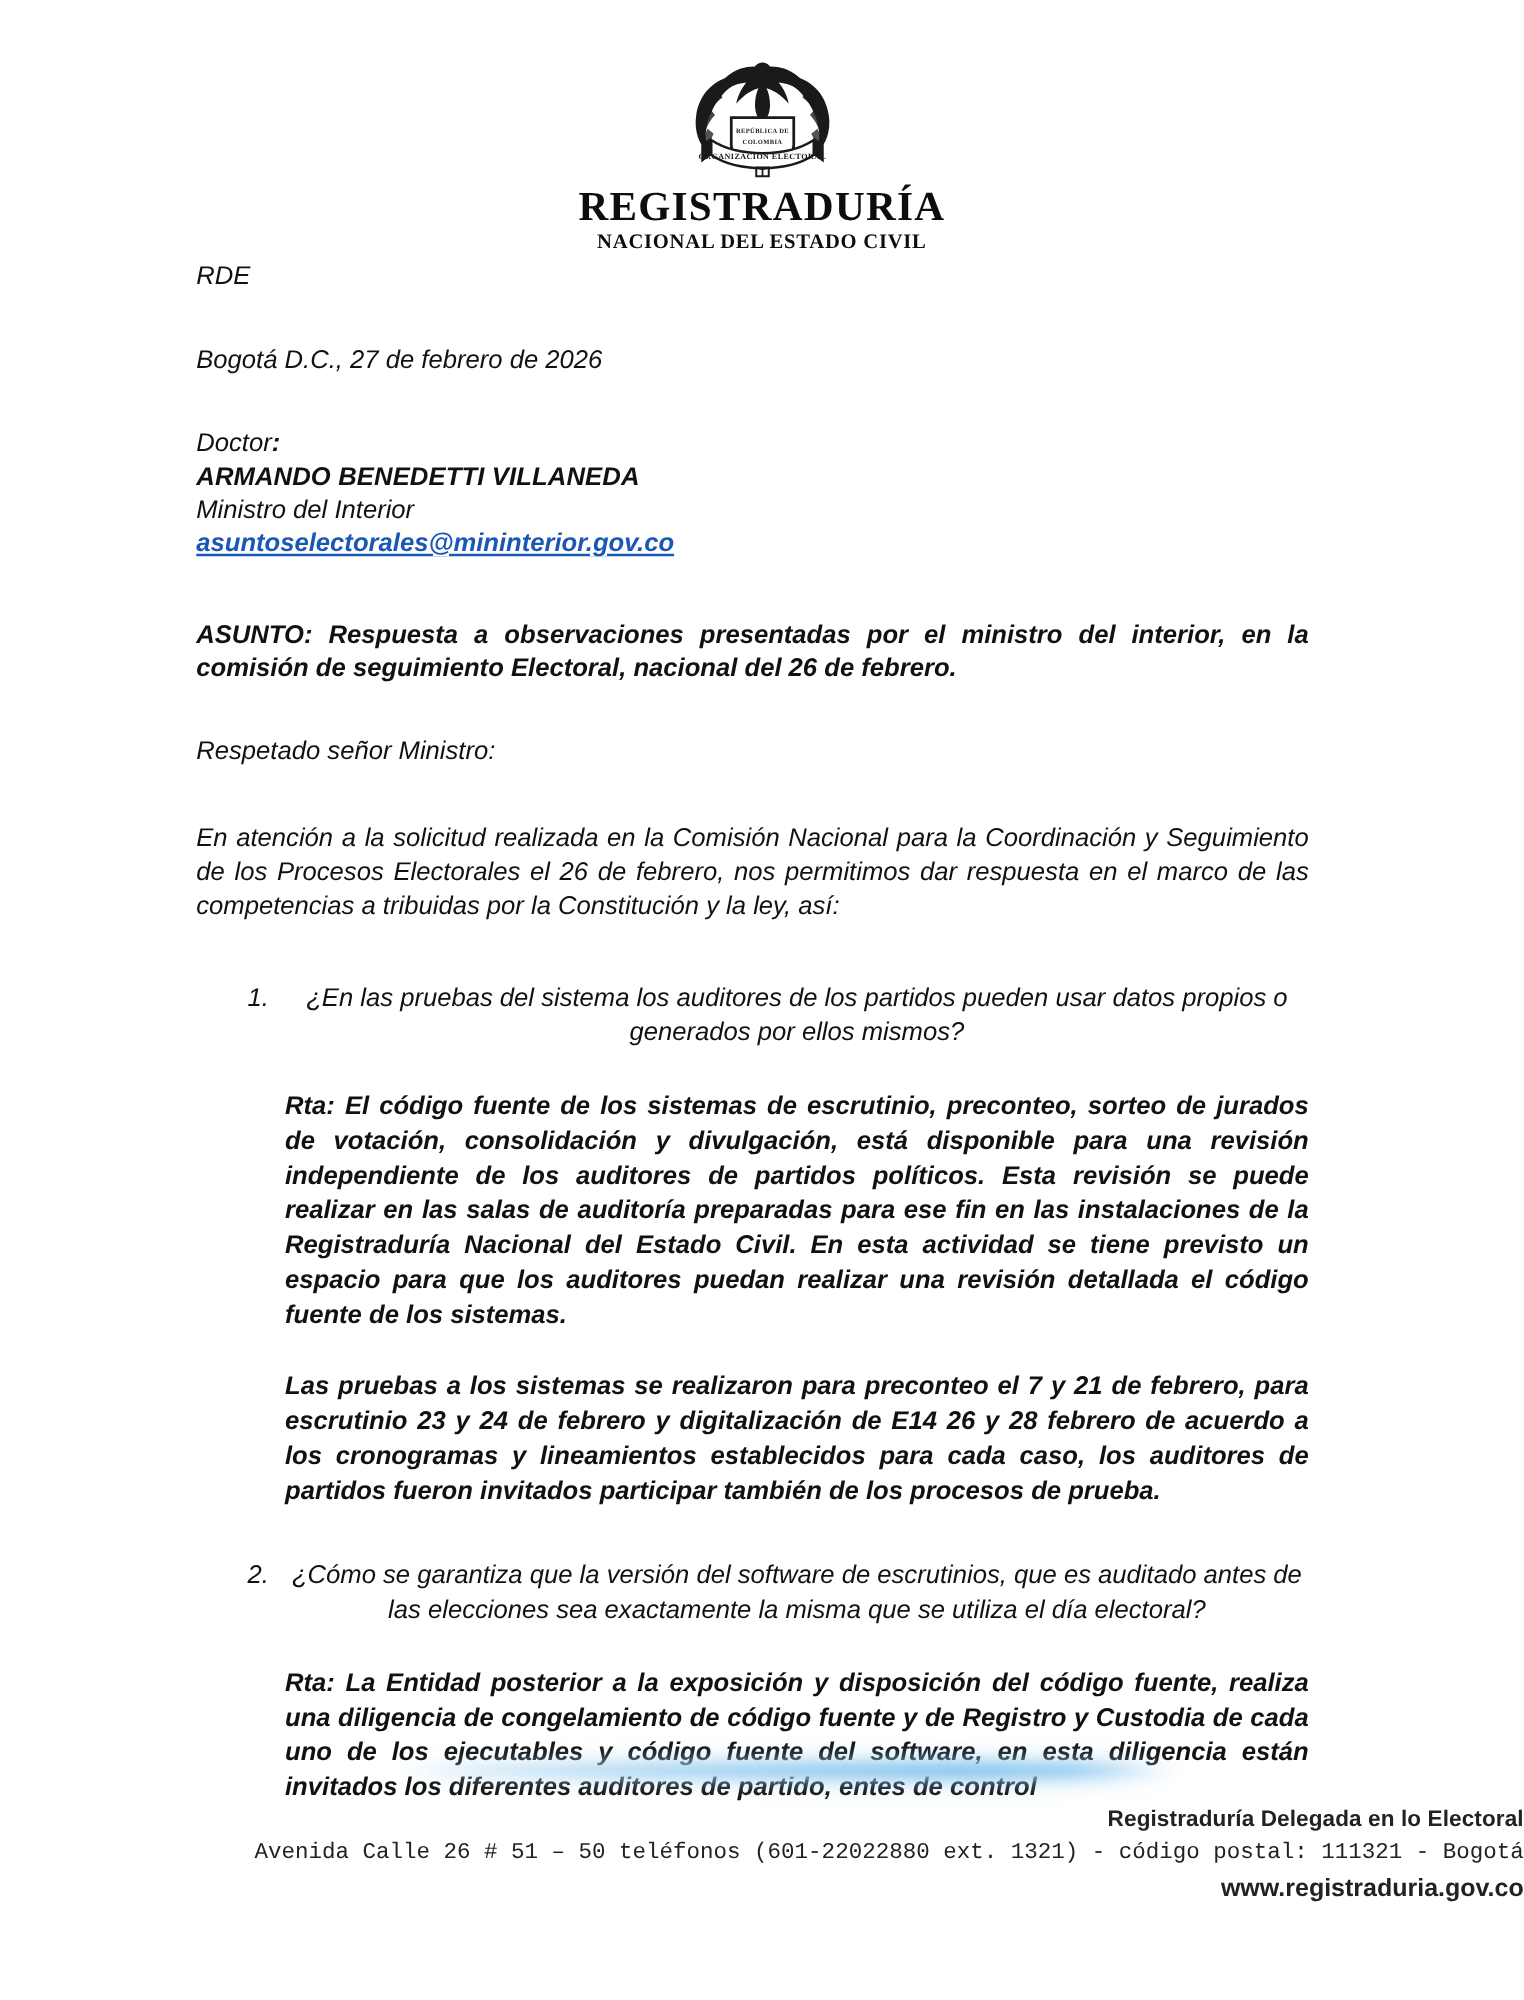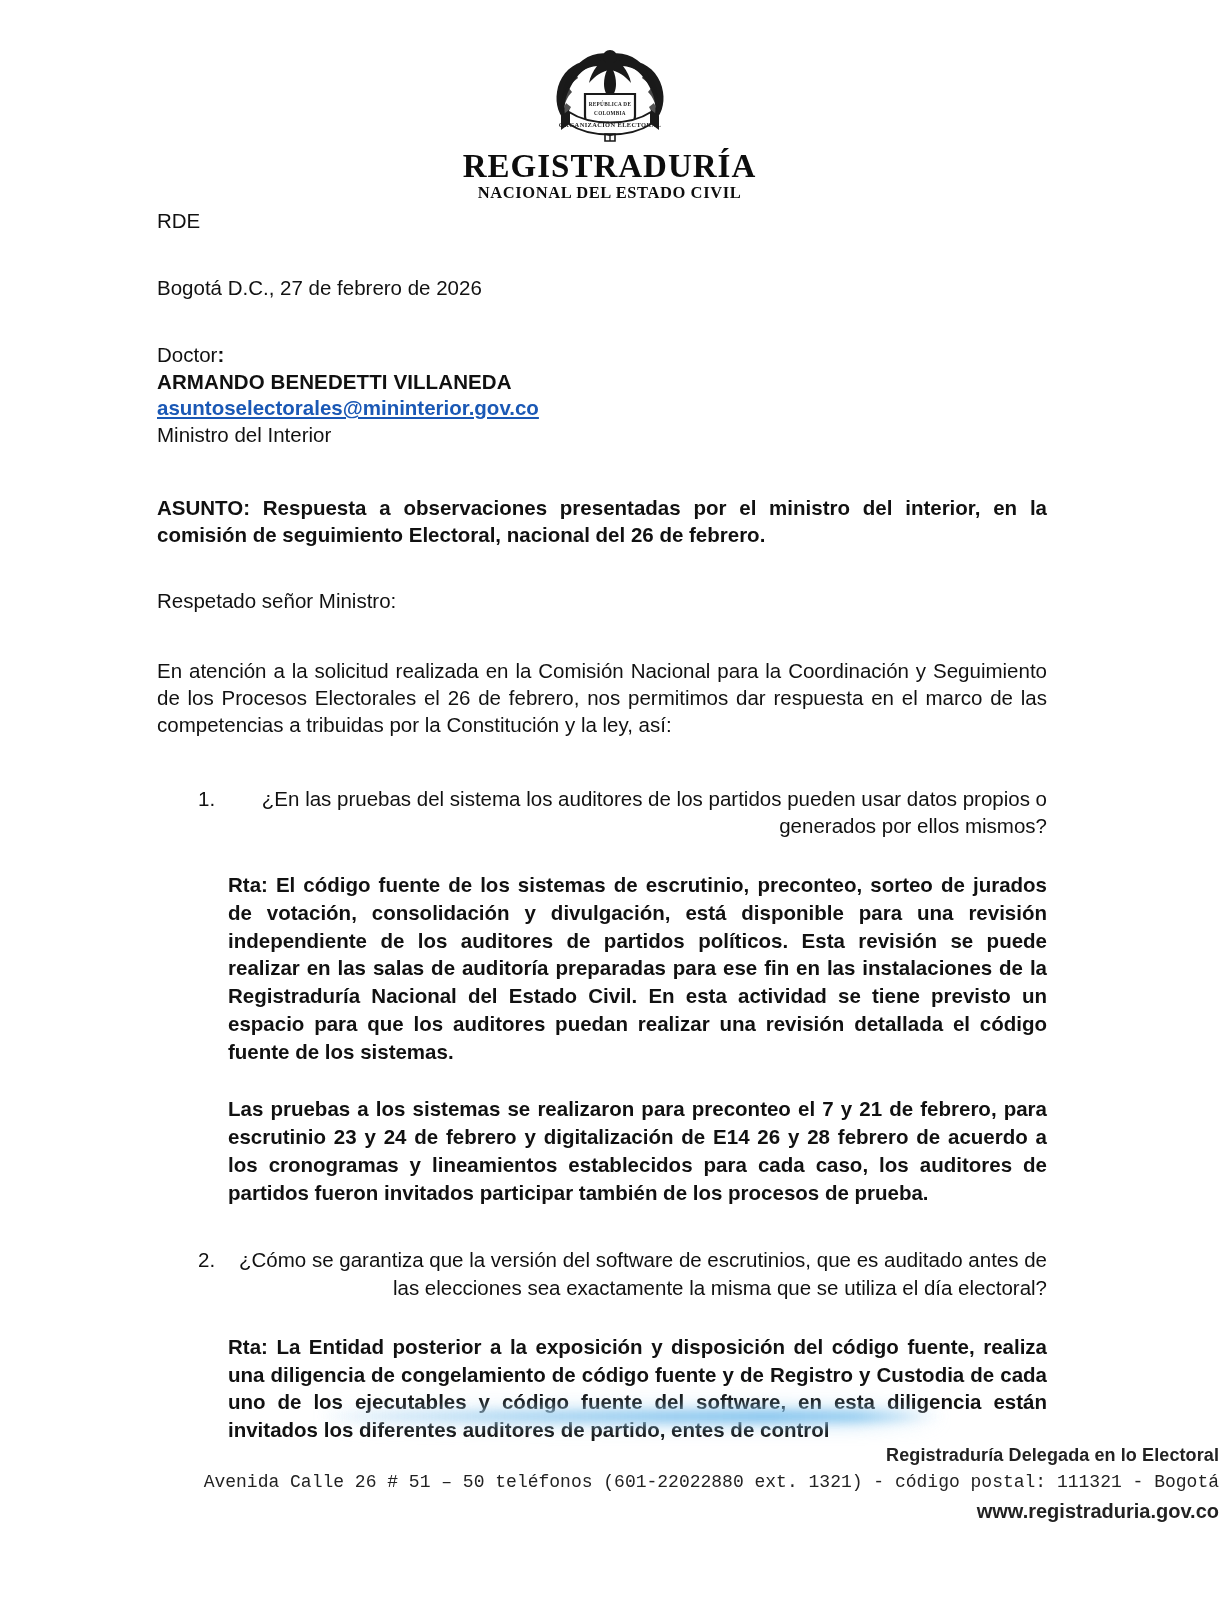--- a/index.html
+++ b/index.html
@@ -63,20 +63,21 @@
   }
 
   
   .content {
     position: absolute;
     left: 157px;
     top: 208px;
     width: 890px;
     font-size: 20.5px;
     line-height: 1.30;
+    font-style: italic;
   }
 
   .ref-code {
     font-size: 20.5px;
     margin: 0 0 40px 0;
   }
   .date-line {
     font-size: 20.5px;
     margin: 0 0 41px 0;
   }
@@ -142,21 +143,21 @@
     position: absolute;
     left: 41px;
     top: 0;
     font-size: 20.5px;
     line-height: 1.33;
   }
   .qa-question {
     font-size: 20.5px;
     line-height: 1.33;
     margin: 0;
-    text-align: right;
+    text-align: center;
   }
   .qa-answer {
     font-weight: 700;
     font-size: 20.5px;
     line-height: 1.355;
     margin: 32px 0 0 0;
     text-align: justify;
     text-justify: inter-word;
   }
   .qa-answer.tight { margin-top: 30px; }
@@ -274,22 +275,22 @@
 
   <main class="content">
 
     <p class="ref-code">RDE</p>
 
     <p class="date-line">Bogotá D.C., 27 de febrero de 2026</p>
 
     <div class="addressee">
       <p class="ad-line"><span>Doctor</span><span class="ad-title-bold">:</span></p>
       <p class="ad-line ad-name">ARMANDO BENEDETTI VILLANEDA</p>
+      <p class="ad-line">Ministro del Interior</p>
       <p class="ad-line"><a class="email-link" href="#">asuntoselectorales@mininterior.gov.co</a></p>
-      <p class="ad-line">Ministro del Interior</p>
     </div>
 
     <p class="subject"><span class="subj-label">ASUNTO:</span><span> Respuesta a observaciones presentadas por el ministro del interior, en la comisión de seguimiento Electoral, nacional del 26 de febrero.</span></p>
 
     <p class="greeting">Respetado señor Ministro:</p>
 
     <p class="intro-para">En atención a la solicitud realizada en la Comisión Nacional para la Coordinación y Seguimiento de los Procesos Electorales el 26 de febrero, nos permitimos dar respuesta en el marco de las competencias a tribuidas por la Constitución y la ley, así:</p>
 
     <ol class="qa-list">
 

